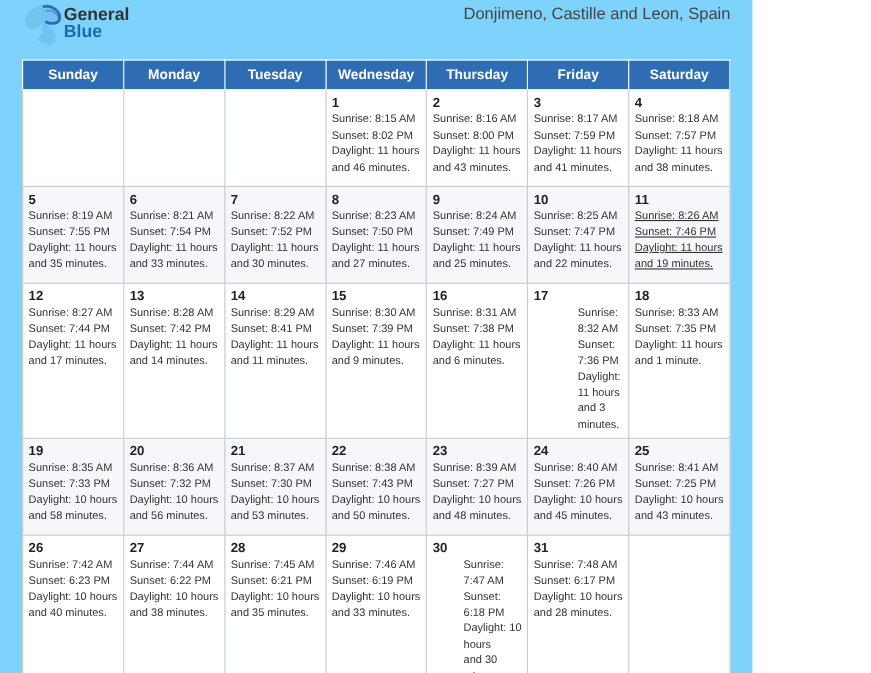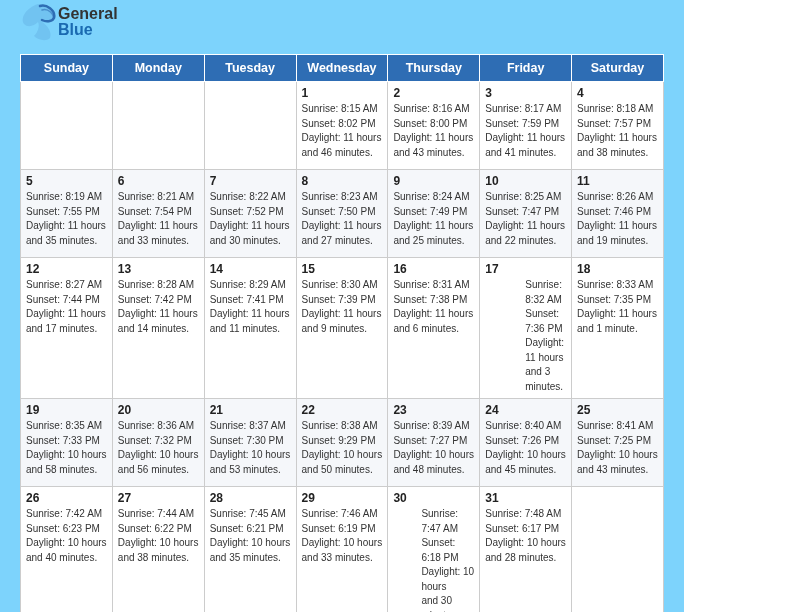--- a/index.html
+++ b/index.html
@@ -109,20 +109,21 @@
         <path d="M18 2 C22 2, 34 6, 34 14 C34 20, 28 22, 22 20 C28 24, 32 30, 30 36 C26 40, 18 38, 14 34 C18 30, 20 24, 18 20 C14 24, 8 26, 4 22 C0 16, 6 6, 18 2Z" fill="#2e6db4" opacity="0.15"></path>
         <path d="M20 4 C26 2, 36 8, 34 16 C32 20, 26 20, 22 18" fill="none" stroke="#2e6db4" stroke-width="2.5" stroke-linecap="round"></path>
         <path d="M22 8 C28 6, 35 12, 33 18" fill="none" stroke="#2e6db4" stroke-width="1.5" stroke-linecap="round" opacity="0.6"></path>
       </svg>
       <div class="logo-words">
         <span class="logo-general">General</span>
         <span class="logo-blue-word">Blue</span>
       </div>
     </div>
     <div class="title-block">
+      <h2>Donjimeno, Castille and Leon, Spain</h2>
     </div>
   </div>
 
   <table class="calendar">
     <thead>
       <tr>
         <th>Sunday</th>
         <th>Monday</th>
         <th>Tuesday</th>
         <th>Wednesday</th>
@@ -203,21 +204,21 @@
           </td>
           <td>
             <span class="day-num">10</span>
             <div class="day-info" style="white-space: pre-line;">Sunrise: 8:25 AM
 Sunset: 7:47 PM
 Daylight: 11 hours
 and 22 minutes.</div>
           </td>
           <td>
             <span class="day-num">11</span>
-            <div class="day-info" style="white-space: pre-line;">Sunrise: 8:26 AM
+            <div class="day-info" style="white-space: pre-line; text-decoration: underline;">Sunrise: 8:26 AM
 Sunset: 7:46 PM
 Daylight: 11 hours
 and 19 minutes.</div>
           </td>
         </tr>
         <tr>
           <td>
             <span class="day-num">12</span>
             <div class="day-info" style="white-space: pre-line;">Sunrise: 8:27 AM
 Sunset: 7:44 PM
@@ -227,21 +228,21 @@
           <td>
             <span class="day-num">13</span>
             <div class="day-info" style="white-space: pre-line;">Sunrise: 8:28 AM
 Sunset: 7:42 PM
 Daylight: 11 hours
 and 14 minutes.</div>
           </td>
           <td>
             <span class="day-num">14</span>
             <div class="day-info" style="white-space: pre-line;">Sunrise: 8:29 AM
-Sunset: 7:41 PM
+Sunset: 8:41 PM
 Daylight: 11 hours
 and 11 minutes.</div>
           </td>
           <td>
             <span class="day-num">15</span>
             <div class="day-info" style="white-space: pre-line;">Sunrise: 8:30 AM
 Sunset: 7:39 PM
 Daylight: 11 hours
 and 9 minutes.</div>
           </td>
@@ -285,21 +286,21 @@
           <td>
             <span class="day-num">21</span>
             <div class="day-info" style="white-space: pre-line;">Sunrise: 8:37 AM
 Sunset: 7:30 PM
 Daylight: 10 hours
 and 53 minutes.</div>
           </td>
           <td>
             <span class="day-num">22</span>
             <div class="day-info" style="white-space: pre-line;">Sunrise: 8:38 AM
-Sunset: 9:29 PM
+Sunset: 7:43 PM
 Daylight: 10 hours
 and 50 minutes.</div>
           </td>
           <td>
             <span class="day-num">23</span>
             <div class="day-info" style="white-space: pre-line;">Sunrise: 8:39 AM
 Sunset: 7:27 PM
 Daylight: 10 hours
 and 48 minutes.</div>
           </td>

